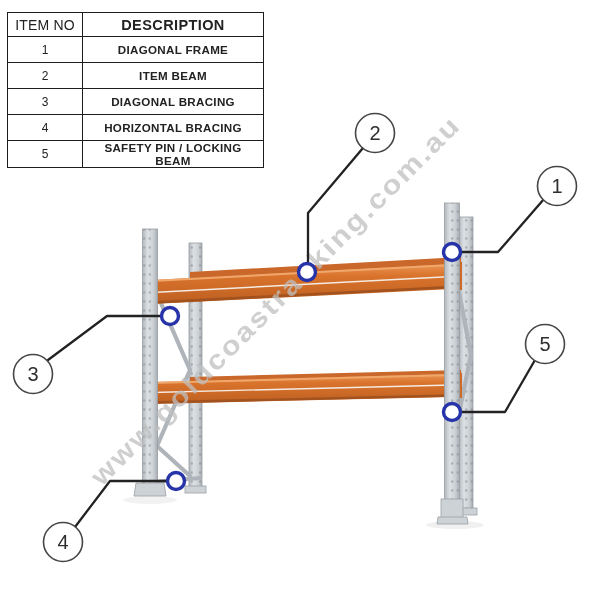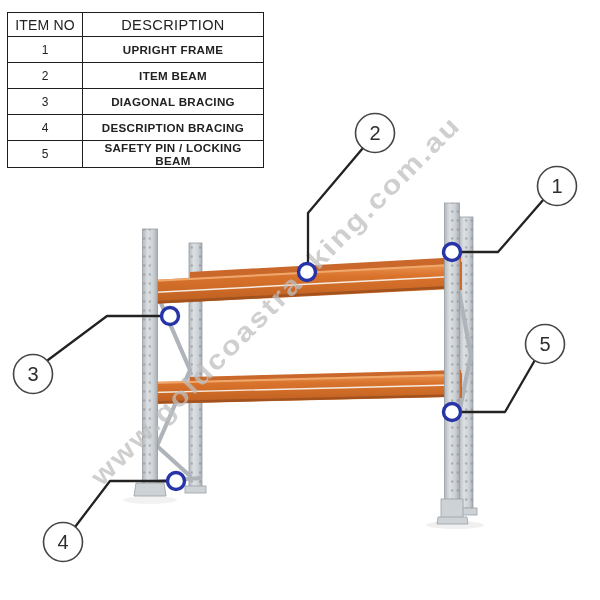--- a/index.html
+++ b/index.html
@@ -14,21 +14,21 @@
   }
   .parts-table th,.parts-table td{
     border:1.5px solid #1d1d1d;text-align:center;vertical-align:middle;
     color:#222;padding:0 6px;
   }
   .parts-table th{height:23px;}
   .parts-table td{height:25px;}
   .col-item{width:62px;}
   .col-desc{width:168px;}
   .th-item{font-size:14px;font-weight:500;letter-spacing:.2px;}
-  .th-desc{font-size:14.5px;font-weight:400;letter-spacing:.4px;}
+  .th-desc{font-size:14.5px;font-weight:700;letter-spacing:.4px;}
   .td-item{font-size:12px;font-weight:500;}
   .td-desc{font-size:11.6px;font-weight:600;letter-spacing:.3px;}
   
   .diagram{position:absolute;left:0;top:0;width:600px;height:600px;}
   .callout-line{fill:none;stroke:#222222;stroke-width:2.3;stroke-linejoin:round;stroke-linecap:round;}
   .blue-pt{fill:#ffffff;stroke:#2733a8;stroke-width:3.4;}
   .callout-circle{fill:#ffffff;stroke:#454545;stroke-width:1.6;}
   .callout-num{font-family:"Liberation Sans",sans-serif;font-size:20px;fill:#2e2e2e;font-weight:400;text-anchor:middle;}
   .brace{fill:none;stroke:#aeb4b9;stroke-width:4.2;stroke-linecap:round;stroke-linejoin:round;}
   .post-edge{stroke:#989ea4;stroke-width:.8;}
@@ -175,33 +175,33 @@
   <table class="parts-table">
     <thead>
       <tr>
         <th class="col-item th-item">ITEM NO</th>
         <th class="col-desc th-desc">DESCRIPTION</th>
       </tr>
     </thead>
     <tbody>
       <tr>
         <td class="td-item">1</td>
-        <td class="td-desc">UPRIGHT FRAME</td>
+        <td class="td-desc">DIAGONAL FRAME</td>
       </tr>
       <tr>
         <td class="td-item">2</td>
         <td class="td-desc">ITEM BEAM</td>
       </tr>
       <tr>
         <td class="td-item">3</td>
         <td class="td-desc">DIAGONAL BRACING</td>
       </tr>
       <tr>
         <td class="td-item">4</td>
-        <td class="td-desc">DESCRIPTION BRACING</td>
+        <td class="td-desc">HORIZONTAL BRACING</td>
       </tr>
       <tr>
         <td class="td-item">5</td>
         <td class="td-desc">SAFETY PIN / LOCKING BEAM</td>
       </tr>
     </tbody>
   </table>
 
 </div>
 

